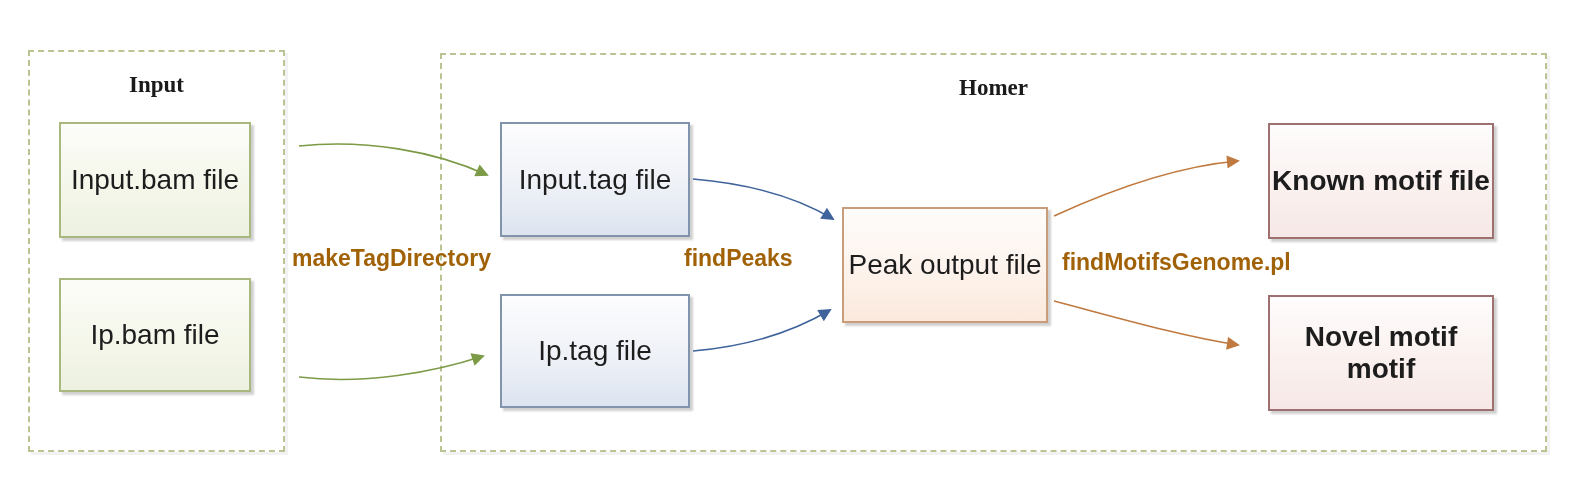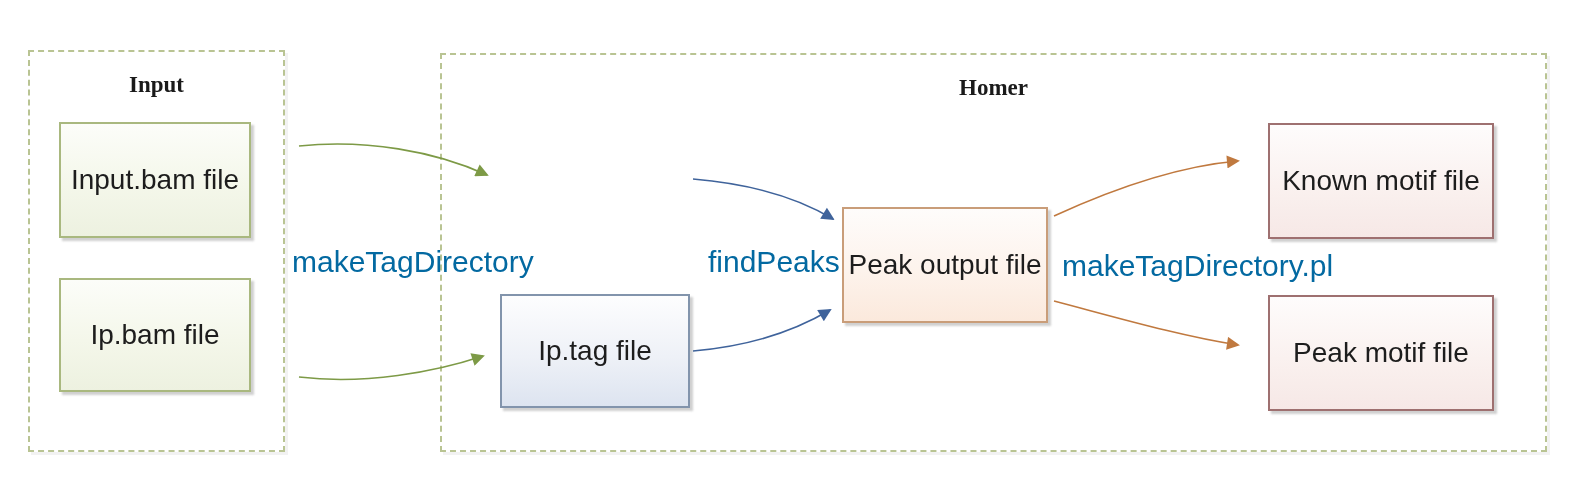--- a/index.html
+++ b/index.html
@@ -46,26 +46,27 @@
     border: 2px solid #8294ac;
     background: linear-gradient(to bottom, #fdfdfe 0%, #eef1f7 55%, #dde4f0 100%);
   }
   .node-peach {
     border: 2px solid #c99d79;
     background: linear-gradient(to bottom, #fefcfb 0%, #fdf3ec 55%, #fbe9dc 100%);
   }
   .node-pink {
     border: 2px solid #9e7070;
     background: linear-gradient(to bottom, #fefcfc 0%, #faf1ef 55%, #f6e8e6 100%);
+    font-weight: bold;
   }
   .edge-label {
     position: absolute;
-    font-size: 30px;
-    font-weight: normal;
-    color: #0369a1;
+    font-size: 23px;
+    font-weight: bold;
+    color: #a16207;
     white-space: nowrap;
   }
   svg.edges {
     position: absolute;
     left: 0; top: 0;
     width: 1576px; height: 500px;
     pointer-events: none;
   }
 </style>
 </head>
@@ -102,36 +103,39 @@
   </svg>
 
   <div class="node node-green" style="left:59px; top:122px; width:188px; height:112px;">
     <span>Input.bam file</span>
   </div>
 
   <div class="node node-green" style="left:59px; top:278px; width:188px; height:110px;">
     <span>Ip.bam file</span>
   </div>
 
+  <div class="node node-blue" style="left:500px; top:122px; width:186px; height:111px;">
+    <span>Input.tag file</span>
+  </div>
 
   <div class="node node-blue" style="left:500px; top:294px; width:186px; height:110px;">
     <span>Ip.tag file</span>
   </div>
 
   <div class="node node-peach" style="left:842px; top:207px; width:202px; height:112px;">
     <span>Peak output file</span>
   </div>
 
   <div class="node node-pink" style="left:1268px; top:123px; width:222px; height:112px;">
     <span>Known motif file</span>
   </div>
 
   <div class="node node-pink" style="left:1268px; top:295px; width:222px; height:112px;">
-    <span>Peak motif file</span>
+    <span>Novel motif motif</span>
   </div>
 
   <div class="edge-label" style="left:292px; top:245px;">makeTagDirectory</div>
 
-  <div class="edge-label" style="left:684px; top:245px;margin-left:24px;">findPeaks</div>
+  <div class="edge-label" style="left:684px; top:245px;">findPeaks</div>
 
-  <div class="edge-label" style="left:1062px; top:249px;">makeTagDirectory.pl</div>
+  <div class="edge-label" style="left:1062px; top:249px;">findMotifsGenome.pl</div>
 
 </div>
 
 </body></html>

